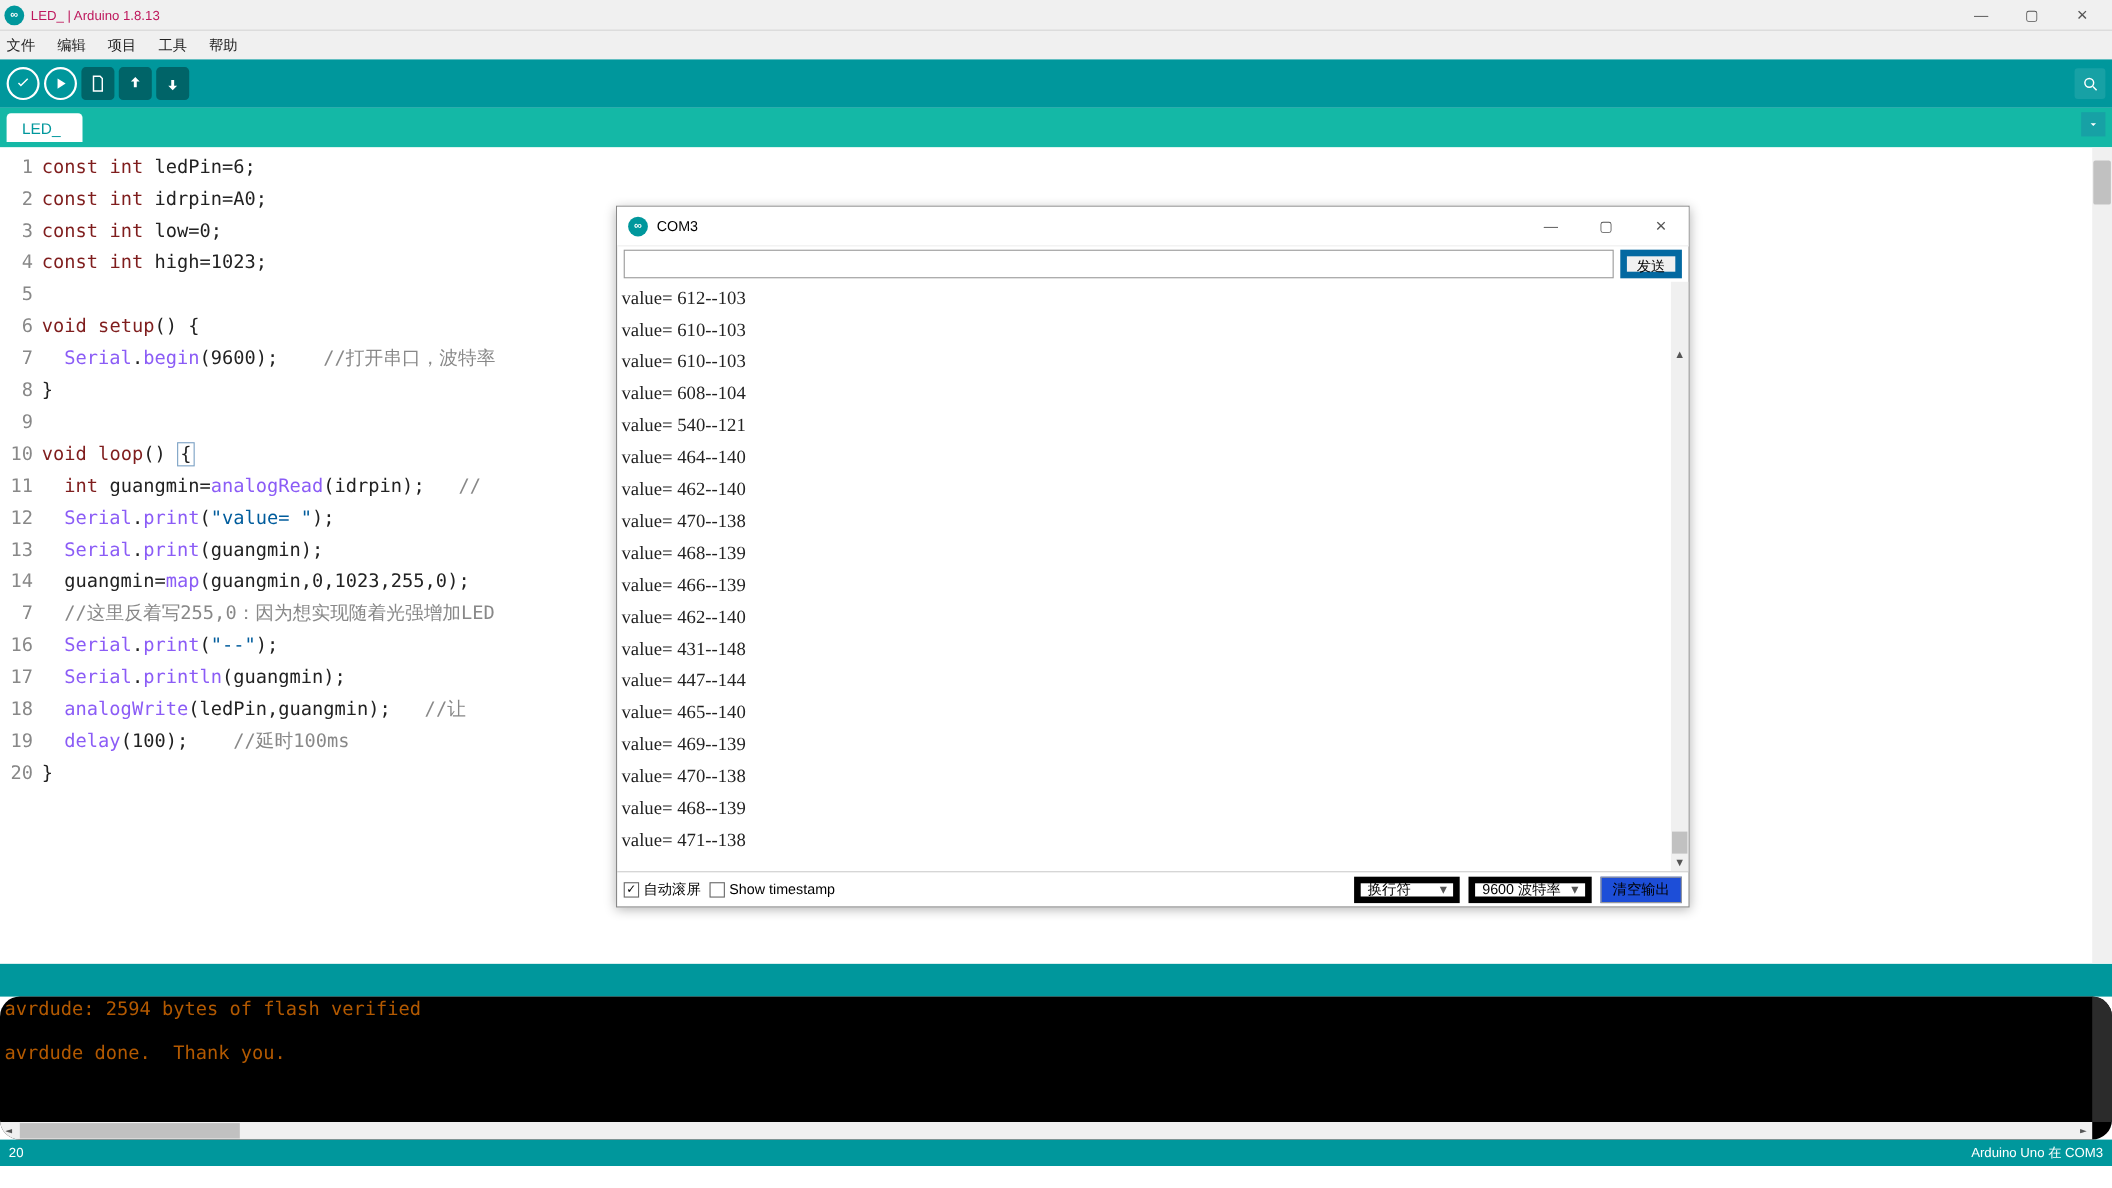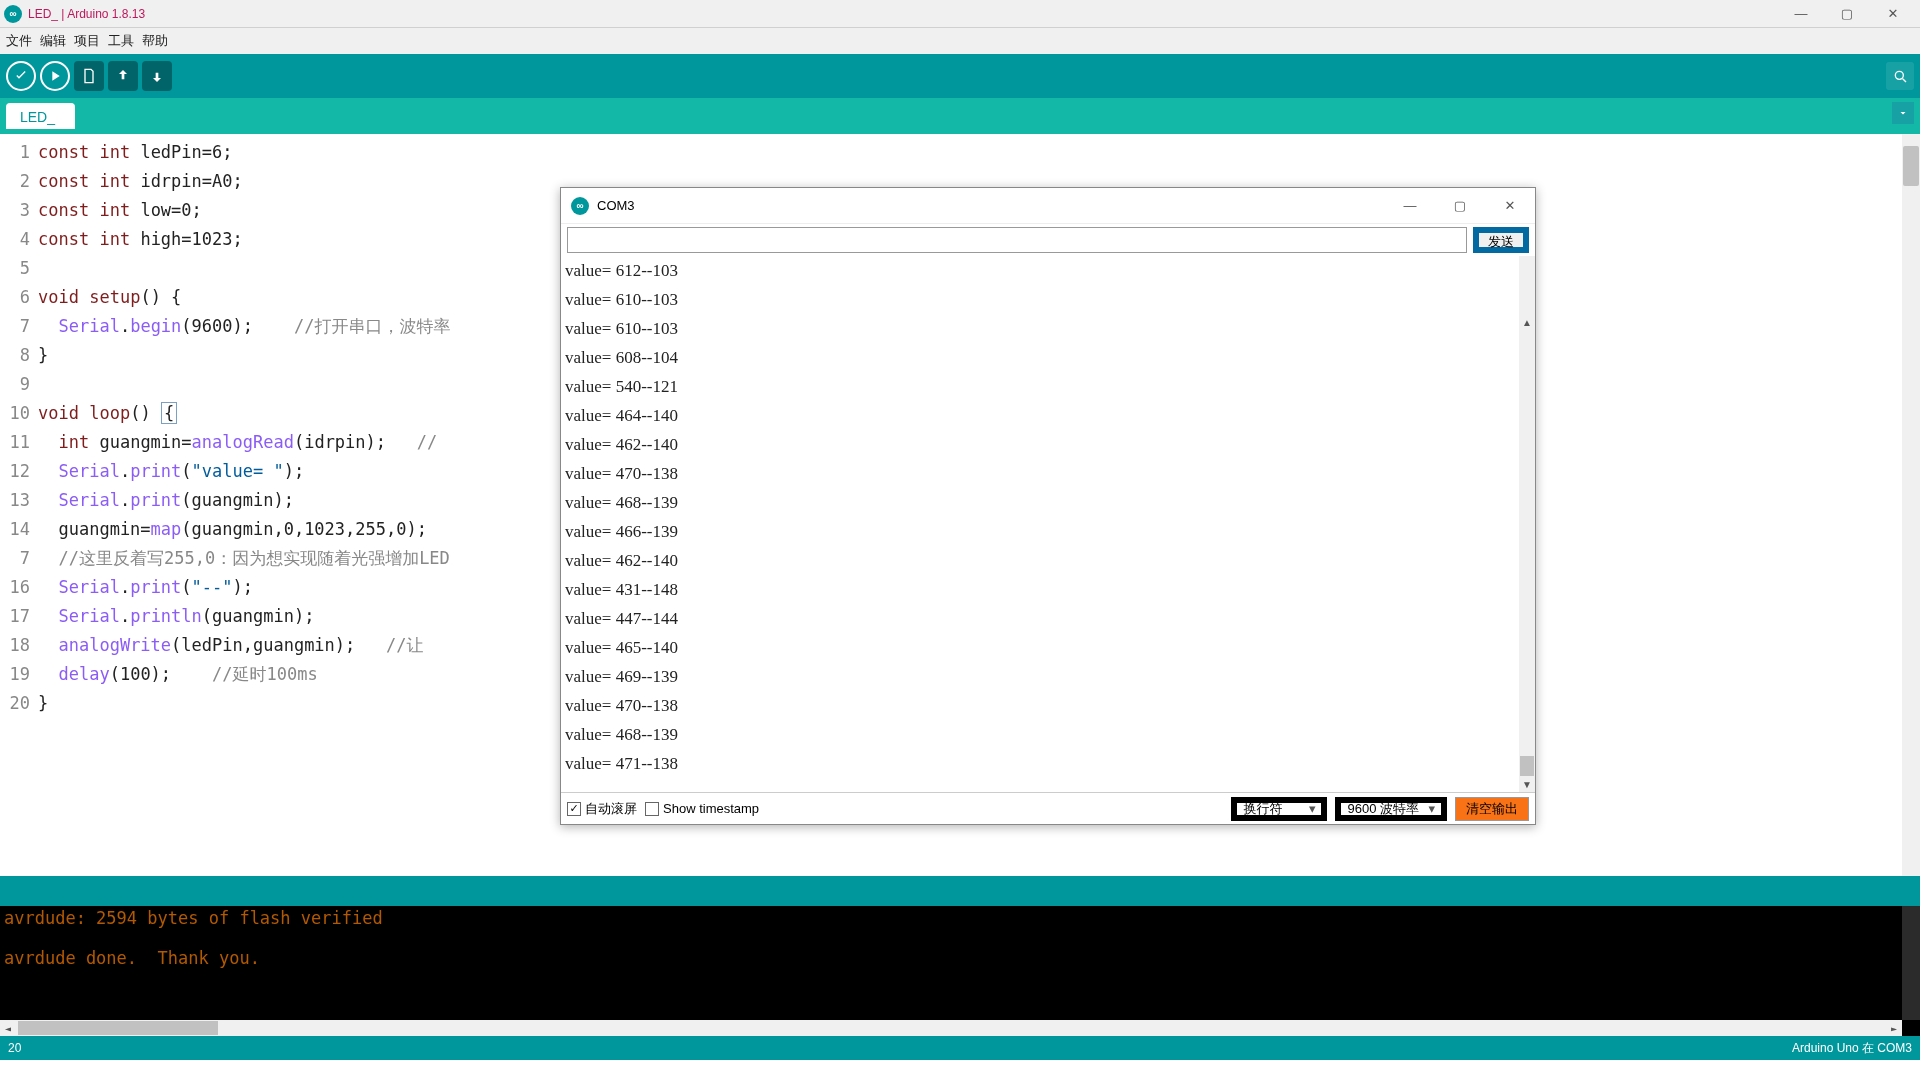--- a/index.html
+++ b/index.html
@@ -7,21 +7,21 @@
 
   
   .title-bar { height: 28px; background: #f0f0f0; display: flex; align-items: center; justify-content: space-between; padding: 0 4px; border-bottom: 1px solid #d0d0d0; }
   .title-left { display: flex; align-items: center; gap: 6px; }
   .app-icon { width: 18px; height: 18px; background: #00979c; border-radius: 50%; display: flex; align-items: center; justify-content: center; color: #fff; font-size: 10px; font-weight: bold; }
   .title-text { font-size: 12px; color: #be185d; }
   .window-controls { display: flex; }
   .win-btn { width: 46px; height: 28px; display: flex; align-items: center; justify-content: center; color: #555; }
 
   
-  .menu-bar { height: 26px; background: #f0f0f0; display: flex; align-items: center; padding: 0 6px; gap: 8px; }
+  .menu-bar { height: 26px; background: #f0f0f0; display: flex; align-items: center; padding: 0 6px; gap: 20px; }
   .menu-item { font-size: 13px; color: #222; cursor: default; }
 
   
   .toolbar { height: 44px; background: #00979c; display: flex; align-items: center; justify-content: space-between; padding: 0 6px; }
   .toolbar-left { display: flex; gap: 4px; }
   .tb-btn { width: 30px; height: 30px; background: #006468; border-radius: 4px; display: flex; align-items: center; justify-content: center; color: #fff; }
   .tb-btn.circle { border-radius: 50%; border: 2px solid #fff; background: transparent; }
   .tb-btn svg { width: 16px; height: 16px; fill: #fff; }
   .tb-right { display: flex; align-items: center; }
   .sm-btn { width: 28px; height: 28px; background: #17a1a5; border-radius: 3px; display: flex; align-items: center; justify-content: center; }
@@ -42,21 +42,21 @@
   .code .str { color: #005c9c; }
   .code .cmt { color: #888; }
   .code .box { border: 1px solid #7aa0c4; padding: 0 2px; }
   .editor-scroll { position: absolute; right: 0; top: 0; bottom: 0; width: 18px; background: #f0f0f0; }
   .editor-thumb { position: absolute; top: 12px; width: 16px; left: 1px; height: 40px; background: #c1c1c1; border-radius: 2px;}
 
   
   .mid-bar { height: 30px; background: #00979c; }
 
   
-  .console { height: 130px; background: #000; color: #b35900; font-family: "Consolas", monospace; font-size: 17px; padding: 2px 4px; position: relative; white-space: pre; overflow:hidden;}
+  .console { height: 130px; background: #000; color: #b35900; font-family: "Consolas", monospace; font-size: 17px; padding: 2px 4px; position: relative; white-space: pre; overflow:hidden;border-radius:18px;}
   .console-scroll-v { position:absolute; right:0; top:0; bottom:16px; width:18px; background:#2b2b2b;}
   .console-scroll-h { position:absolute; left:0; right:18px; bottom:0; height:16px; background:#f0f0f0; display:flex; align-items:center;}
   .console-hthumb { position:absolute; left:18px; width:200px; height:14px; top:1px; background:#c1c1c1;}
   .console-harrow { width:16px; height:16px; display:flex; align-items:center; justify-content:center; color:#555; font-size:10px;}
   .console-harrow.right{margin-left:auto;}
 
   
   .status-bar { height: 24px; background: #00979c; color: #fff; font-size: 12px; display: flex; align-items: center; justify-content: space-between; padding: 0 8px; }
 
   
@@ -71,21 +71,21 @@
   .serial-output { font-family: Liberation Serif, serif; font-size: 17px; line-height: 29px; height: 536px; overflow: hidden; padding: 0 4px; position: relative; white-space:pre; color:#222;}
   .serial-output-scroll { position:absolute; right:0; top:0; bottom:0; width:16px; background:#f0f0f0;}
   .serial-out-arrow{height:16px;display:flex;align-items:center;justify-content:center;color:#555;font-size:10px;}
   .serial-out-thumb{position:absolute;bottom:16px;width:14px;left:1px;height:20px;background:#c1c1c1;}
   .serial-bottom { height: 32px; border-top: 1px solid #ccc; display: flex; align-items: center; padding: 0 6px; gap: 8px; font-size:13px;}
   .chk { display: flex; align-items: center; gap: 4px; }
   .chk-box { width: 14px; height: 14px; border: 1px solid #666; display:flex; align-items:center; justify-content:center; font-size:11px;}
   .spacer { flex: 1; }
   .sel { height: 24px; border: 6px solid #000000; background: #fff; font-size: 13px; padding: 0 22px 0 6px; position:relative; display:flex; align-items:center; min-width:96px;}
   .sel::after{content:"▾"; position:absolute; right:6px; color:#555;}
-  .clr-btn { height: 24px; border: 1px solid #999; background: #f97316; padding: 0 10px; font-size:13px;}
+  .clr-btn { height: 24px; border: 1px solid #999; background: #1d4ed8; padding: 0 10px; font-size:13px;}
 </style>
 </head>
 <body>
 
 <div class="title-bar">
   <div class="title-left">
     <div class="app-icon">∞</div>
     <div class="title-text">LED_ | Arduino 1.8.13</div>
   </div>
   <div class="window-controls">

